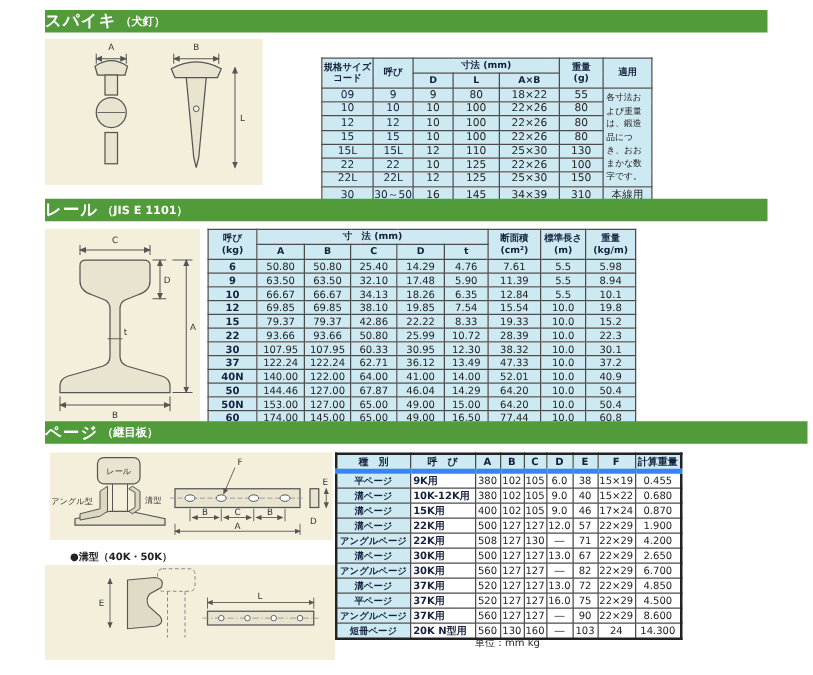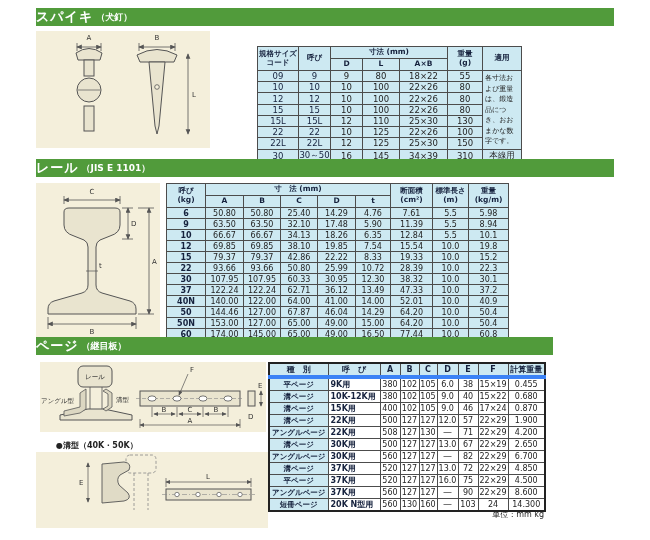--- a/index.html
+++ b/index.html
@@ -30,23 +30,23 @@
   #fp-table td{height:11.6px;font-size:8px;background:#fff;}
   #fp-table td:nth-child(1){background:#cde9f2;font-weight:bold;color:#15213d;font-size:7.5px;}
   #fp-table td:nth-child(2){font-weight:bold;color:#15213d;text-align:left;padding-left:2px;}
   .note{position:absolute;font-size:8px;color:#232323;}
   #panel-spike{left:36px;top:31px;width:174px;height:117px;}
   #panel-rail{left:36px;top:183px;width:124px;height:158px;}
   #panel-fp1{left:40px;top:362px;width:226px;height:70px;}
   #panel-fp2{left:36px;top:452px;width:232px;height:76px;}
   #bar1{left:36px;top:8px;width:578px;height:18px;}
   #bar2{left:36px;top:159px;width:578px;height:18px;}
-  #bar3{left:36px;top:337px;width:517px;height:18px;}
+  #bar3{left:36px;top:337px;width:610px;height:18px;}
   #fp-variant{left:56px;top:440px;font-weight:bold;}
-  #unit-note{left:268px;top:509px;width:276px;text-align:right;}
+  #unit-note{left:268px;top:509px;width:276px;text-align:center;}
   svg text{font-size:7px;fill:#333;font-family:inherit;}
   svg text.jp{font-size:6.5px;}
 </style>
 </head>
 <body>
 
 <div class="page">
 
   <div class="bar" id="bar1">
     <span class="t">スパイキ</span>

